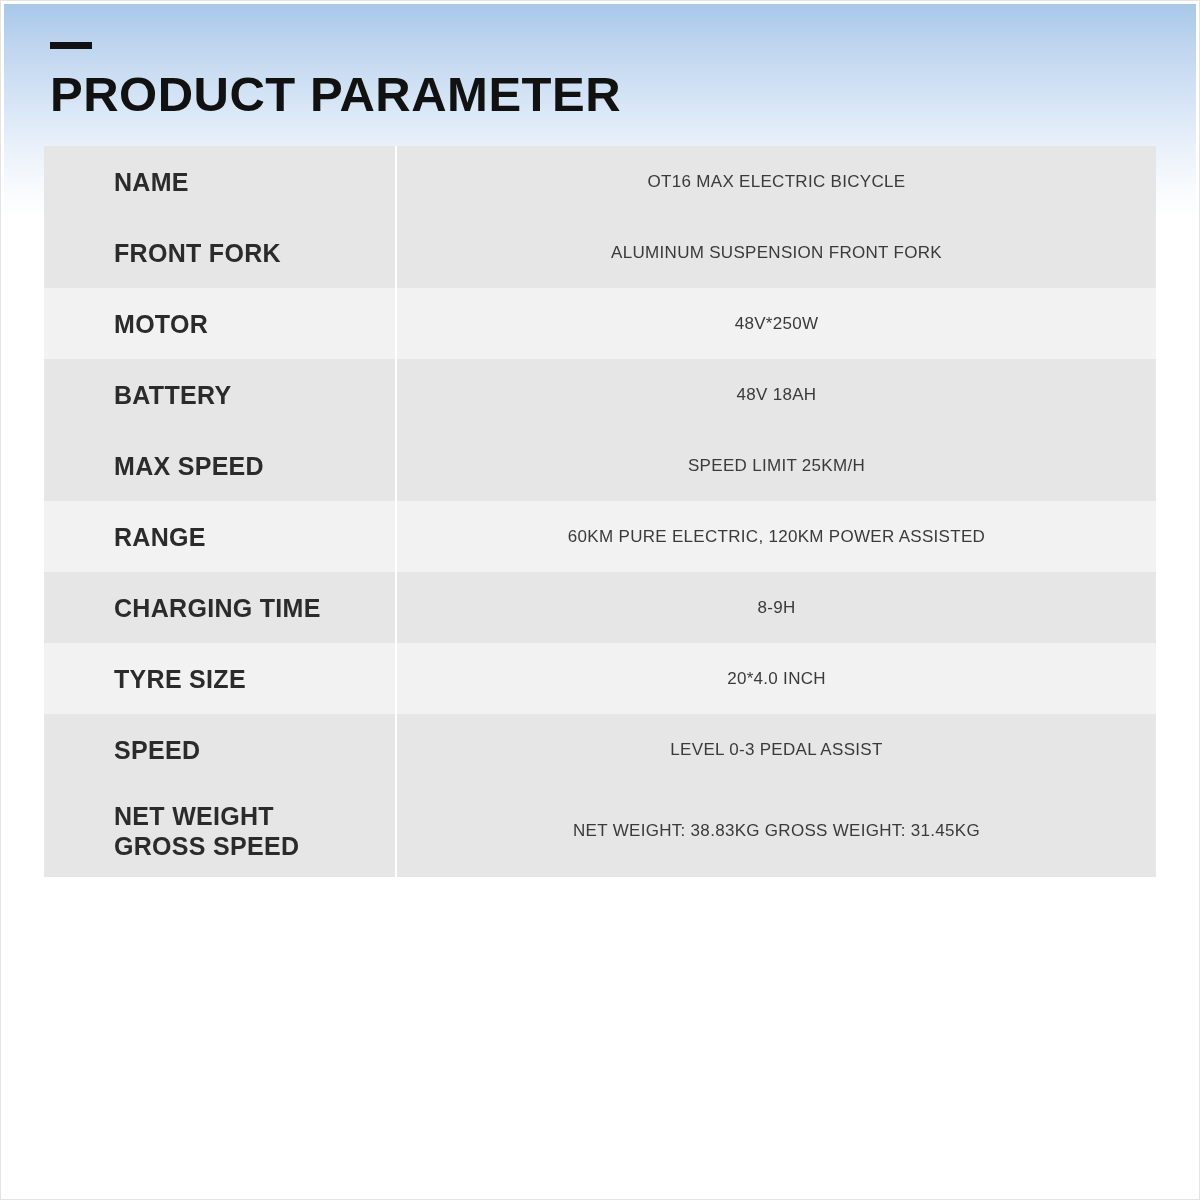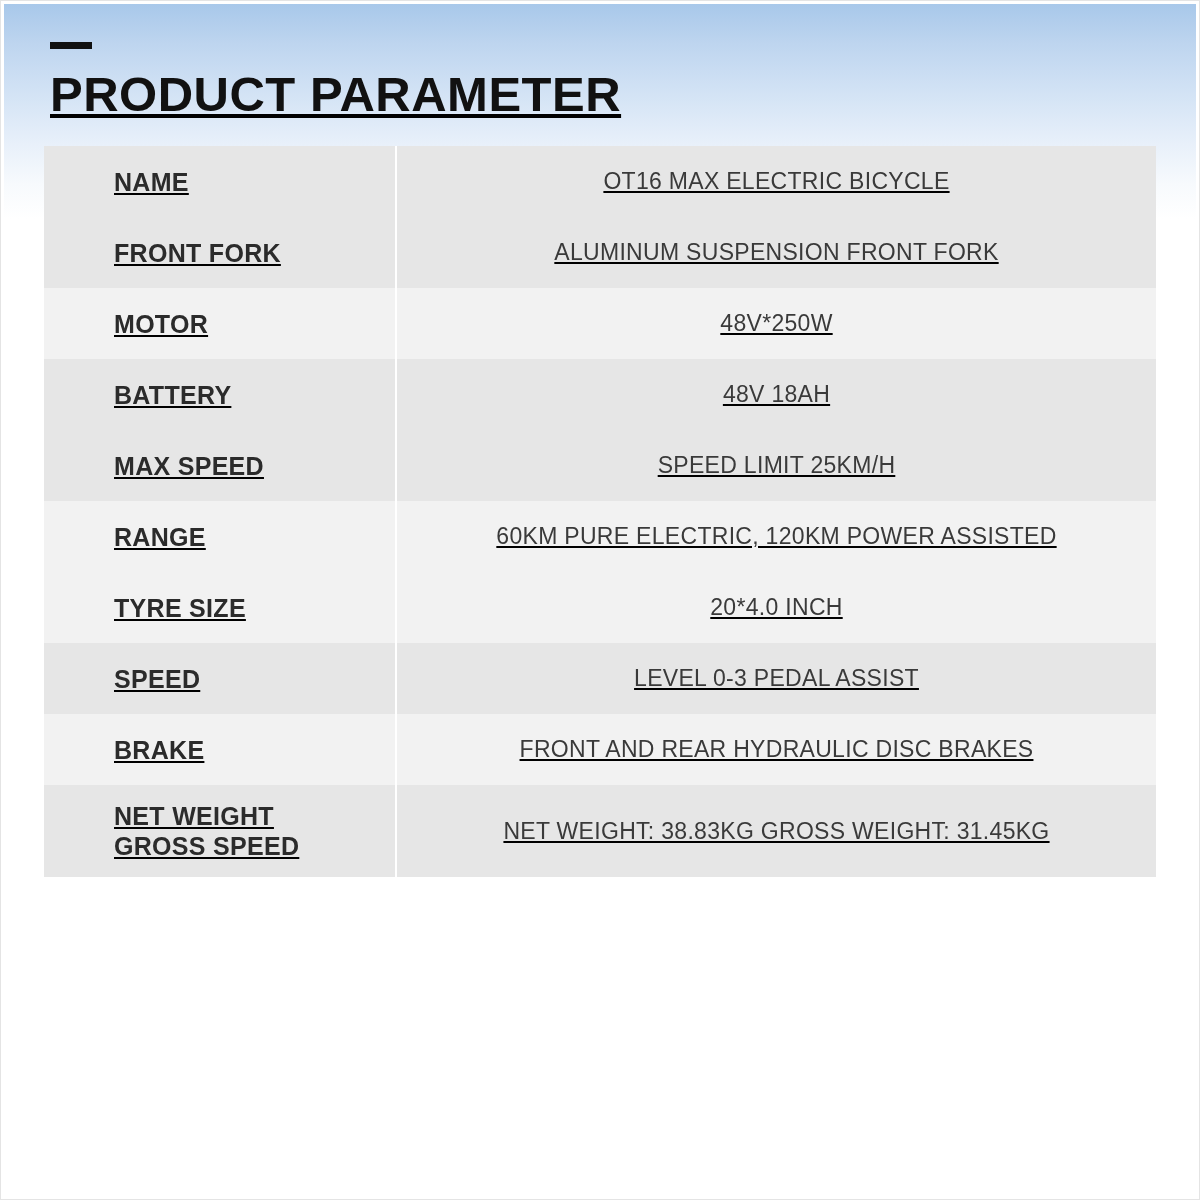--- a/index.html
+++ b/index.html
@@ -23,21 +23,20 @@
         #a8c8ea 0px,
         #bed5ef 40px,
         #d3e3f5 90px,
         #e8f0fa 140px,
         #f7fafd 180px,
         #ffffff 215px,
         #ffffff 100%);
     border: 4px solid #ffffff;
     outline: 1px solid #e4e4e4;
     outline-offset: -1px;
-    text-decoration: underline;
   }
   .header {
     padding: 38px 0 0 46px;
   }
   .accent-bar {
     width: 42px;
     height: 7px;
     background: #111111;
     margin-bottom: 20px;
   }
@@ -82,21 +81,21 @@
     letter-spacing: 0.3px;
     border-right: 2px solid #ffffff;
     box-sizing: border-box;
     line-height: 1.2;
   }
   td.label .line2 {
     display: block;
   }
   td.value {
     text-align: center;
-    font-size: 23px;
+    font-size: 17px;
     color: #3a3a3a;
     letter-spacing: 0.3px;
     padding: 0 14px;
     box-sizing: border-box;
   }
 </style>
 </head>
 <body>
 
 <div class="page">
@@ -125,31 +124,31 @@
         <td class="value">48V 18AH</td>
       </tr>
       <tr class="row-odd">
         <td class="label">MAX SPEED</td>
         <td class="value">SPEED LIMIT 25KM/H</td>
       </tr>
       <tr class="row-even">
         <td class="label">RANGE</td>
         <td class="value">60KM PURE ELECTRIC, 120KM POWER ASSISTED</td>
       </tr>
+      <tr class="row-odd">
+        <td class="label">CHARGING TIME</td>
+        <td class="value">8-9H</td>
+      </tr>
       <tr class="row-even">
         <td class="label">TYRE SIZE</td>
         <td class="value">20*4.0 INCH</td>
       </tr>
       <tr class="row-odd">
         <td class="label">SPEED</td>
         <td class="value">LEVEL 0-3 PEDAL ASSIST</td>
-      </tr>
-      <tr class="row-even">
-        <td class="label">BRAKE</td>
-        <td class="value">FRONT AND REAR HYDRAULIC DISC BRAKES</td>
       </tr>
       <tr class="row-odd tall">
         <td class="label">
           <span>NET WEIGHT</span>
           <span class="line2">GROSS SPEED</span>
         </td>
         <td class="value">NET WEIGHT: 38.83KG GROSS WEIGHT: 31.45KG</td>
       </tr>
     </tbody>
   </table>

